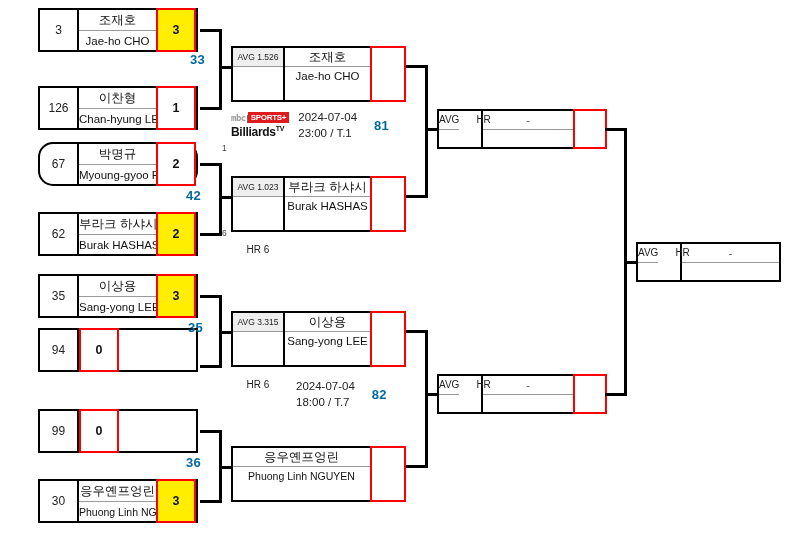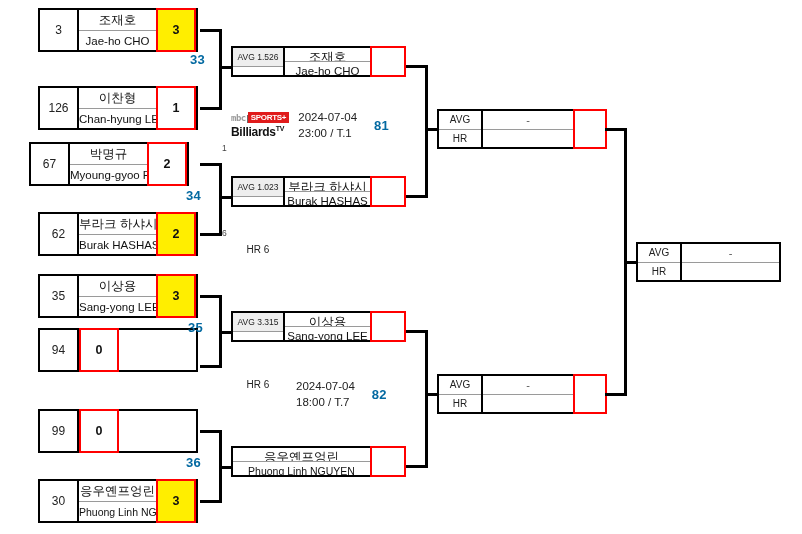--- a/index.html
+++ b/index.html
@@ -53,21 +53,21 @@
   .mnum{
     font-size:13px;font-weight:bold;color:#0369a1;
     letter-spacing:.2px;white-space:nowrap;
   }
 
   
   .tick{font-size:8.5px;color:#444;}
 
   
   .r2{
-    width:175px;height:31px;border:2px solid #000;background:#fff;
+    width:175px;height:56px;border:2px solid #000;background:#fff;
     display:flex;align-items:stretch;
   }
   .r2 .stats{
     width:50px;border-right:2px solid #000;
     display:flex;flex-direction:column;
   }
   .r2 .stats .avg{
     height:18px;line-height:18px;text-align:center;font-size:8.5px;
     background:#eeeeee;border-bottom:1px solid #9a9a9a;color:#222;
   }
@@ -88,21 +88,21 @@
   }
   .r2 .score::after{
     content:"";position:absolute;left:-2px;top:-2px;right:-2px;bottom:-2px;
     border:2px solid #ff0000;pointer-events:none;
   }
 
   
   .rx{
     height:40px;border:2px solid #000;background:#fff;display:flex;align-items:stretch;
   }
-  .rx .stats{width:42px;border-right:2px solid #000;display:flex;flex-direction:column;}
+  .rx .stats{width:42px;border-right:2px solid #000;display:flex;flex-direction:row;gap:17px;}
   .rx .stats .avg{
     height:18px;line-height:18px;text-align:center;font-size:10px;
     border-bottom:1px solid #9a9a9a;color:#222;
   }
   .rx .stats .hr{height:18px;line-height:18px;text-align:center;font-size:10px;color:#222;}
   .rx .names{flex:1;display:flex;flex-direction:column;min-width:0;}
   .rx .kr{
     height:18px;line-height:18px;text-align:center;font-size:11px;color:#555;
     border-bottom:1px solid #9a9a9a;
   }
@@ -158,37 +158,37 @@
     </div>
     <div class="score">1</div>
   </div>
   <div class="abs mnum" style="left:190px;top:52px;">33</div>
 
   <div class="abs ln lnh" style="left:200px;top:29px;width:22px;"></div>
   <div class="abs ln lnh" style="left:200px;top:107px;width:22px;"></div>
   <div class="abs ln lnv" style="left:219px;top:29px;height:81px;"></div>
   <div class="abs ln lnh" style="left:219px;top:66px;width:12px;"></div>
 
-  <div class="abs r1" style="left:29px;top:142px;">
+  <div class="abs r1" style="left:38px;top:142px;border-radius:15px;">
     <div class="seed">67</div>
     <div class="names">
       <div class="kr">박명규</div>
       <div class="en">Myoung-gyoo PARK</div>
     </div>
     <div class="score">2</div>
   </div>
   <div class="abs r1" style="left:38px;top:212px;">
     <div class="seed">62</div>
     <div class="names">
       <div class="kr">부라크 하샤시</div>
       <div class="en">Burak HASHAS</div>
     </div>
     <div class="score win">2</div>
   </div>
-  <div class="abs mnum" style="left:186px;top:188px;">34</div>
+  <div class="abs mnum" style="left:186px;top:188px;">42</div>
   <div class="abs tick" style="left:222px;top:143px;">1</div>
   <div class="abs tick" style="left:222px;top:228px;">6</div>
   <div class="abs ln lnh" style="left:200px;top:163px;width:22px;"></div>
   <div class="abs ln lnh" style="left:200px;top:233px;width:22px;"></div>
   <div class="abs ln lnv" style="left:219px;top:163px;height:73px;"></div>
   <div class="abs ln lnh" style="left:219px;top:196px;width:12px;"></div>
 
   <div class="abs r1" style="left:38px;top:274px;">
     <div class="seed">35</div>
     <div class="names">

